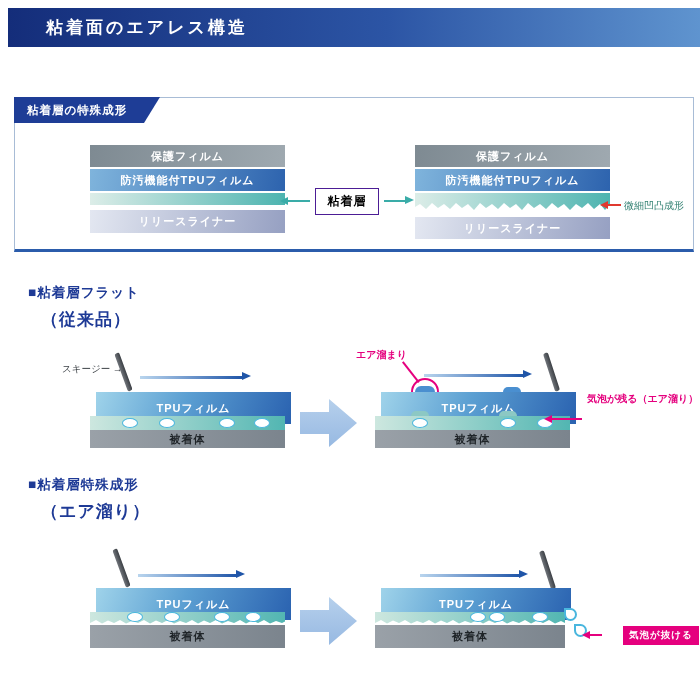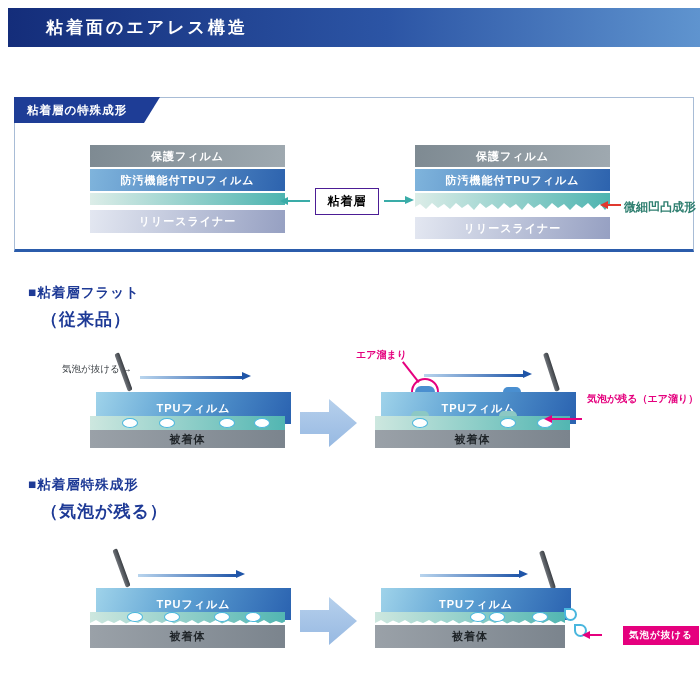--- a/index.html
+++ b/index.html
@@ -38,21 +38,21 @@
   .line-arrow{position:absolute;height:2px;}
   .head-r::after{content:"";position:absolute;right:-8px;top:-4px;
     border-left:9px solid currentColor;border-top:4.5px solid transparent;border-bottom:4.5px solid transparent;}
   .head-l::before{content:"";position:absolute;left:-8px;top:-3.5px;
     border-right:8px solid currentColor;border-top:4px solid transparent;border-bottom:4px solid transparent;}
   .teal-a{color:#3aaca8;background:#3aaca8;}
   .red-a{color:#e0392f;background:#e0392f;height:1.5px;}
   .pink-a{color:#e5007e;background:#e5007e;height:1.5px;}
   .blue-motion{color:#1f55a8;background:linear-gradient(90deg,#b9d5ee,#1f55a8);height:2.5px;}
 
-  .micro-note{color:#2f7f70;font-size:12px;font-weight:bold;}
+  .micro-note{color:#2f7f70;font-size:10px;font-weight:normal;}
 
   .sec-head{color:#1e3a96;font-size:13.5px;font-weight:bold;letter-spacing:1px;}
   .sec-sub{color:#1e3a96;font-size:17px;font-weight:bold;letter-spacing:1px;}
 
   
   .squeegee{width:5px;height:40px;border-radius:2px;
     background:linear-gradient(to right,#70747a,#3c4045);transform:rotate(-20deg);}
 
   
   .stack{position:absolute;}
@@ -130,21 +130,21 @@
   <div class="abs layer lay-release" style="left:415px;top:217px;width:195px;height:22px;">
     <span class="nowrap">リリースライナー</span>
   </div>
 
   <div class="abs line-arrow red-a head-l" style="left:608px;top:204px;width:13px;"></div>
   <div class="abs micro-note nowrap" style="left:624px;top:199px;">微細凹凸成形</div>
 
   <div class="abs sec-head nowrap" style="left:28px;top:284px;">■粘着層フラット</div>
   <div class="abs sec-sub nowrap" style="left:41px;top:308px;">（従来品）</div>
 
-  <div class="abs squeegee-note nowrap" style="left:62px;top:363px;">気泡が抜ける →</div>
+  <div class="abs squeegee-note nowrap" style="left:62px;top:363px;">スキージー →</div>
   <div class="abs squeegee" style="left:121px;top:352px;"></div>
   <div class="abs line-arrow blue-motion head-r" style="left:140px;top:376px;width:103px;"></div>
 
   <div class="stack" style="left:90px;top:392px;width:195px;height:56px;">
     <div class="row-tpu">
       <span class="nowrap">TPUフィルム</span>
     </div>
     <div class="row-adh" style="top:24px;height:14px;"></div>
     <div class="bubble" style="left:32px;top:26px;"></div>
     <div class="bubble" style="left:69px;top:26px;"></div>
@@ -185,21 +185,21 @@
     <div class="bubble" style="left:162px;top:26px;"></div>
     <div class="row-sub" style="top:38px;height:18px;">
       <span class="nowrap">被着体</span>
     </div>
   </div>
 
   <div class="abs line-arrow pink-a head-l" style="left:552px;top:418px;width:30px;"></div>
   <div class="abs pink-note nowrap" style="left:587px;top:392px;">気泡が残る（エア溜り）</div>
 
   <div class="abs sec-head nowrap" style="left:28px;top:476px;">■粘着層特殊成形</div>
-  <div class="abs sec-sub nowrap" style="left:41px;top:500px;">（気泡が残る）</div>
+  <div class="abs sec-sub nowrap" style="left:41px;top:500px;">（エア溜り）</div>
 
   <div class="abs squeegee" style="left:119px;top:548px;"></div>
   <div class="abs line-arrow blue-motion head-r" style="left:138px;top:574px;width:99px;"></div>
 
   <div class="stack" style="left:90px;top:588px;width:195px;height:60px;">
     <div class="row-tpu">
       <span class="nowrap">TPUフィルム</span>
     </div>
     <div class="row-adh" style="top:24px;height:13px;"></div>
     <svg class="zz" style="left:0;top:30px;" width="195" height="7" viewBox="0 0 195 7" preserveAspectRatio="none">

